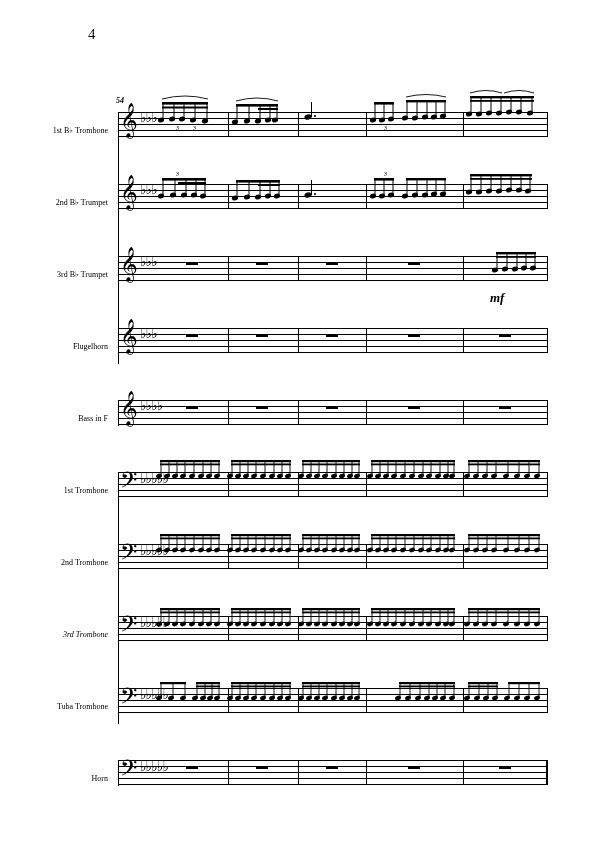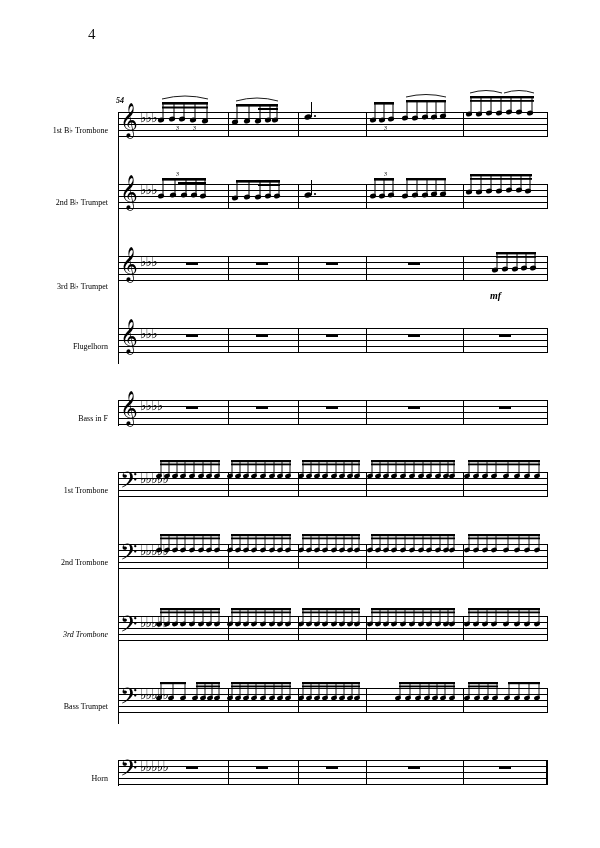--- a/index.html
+++ b/index.html
@@ -117,21 +117,21 @@
     font-family: "Liberation Serif", serif;
     font-style: italic;
     font-weight: bold;
     font-size: 8px;
   }
   .dyn {
     position: absolute;
     font-family: "Liberation Serif", serif;
     font-style: italic;
     font-weight: bold;
-    font-size: 10px;
+    font-size: 13px;
   }
   .mrest {
     position: absolute;
     height: 3.4px;
     background: #000;
     top: 6px;
   }
   
   .notes {
     position: absolute;
@@ -389,21 +389,21 @@
                   <ellipse cx="410" cy="29" rx="3.2" ry="2.4" transform="rotate(-20 410 29)"></ellipse>
                 </g>
               </g>
             </g>
           </svg>
         </div>
       </div>
     </div>
 
     <div class="system" style="top:162px;height:26px;">
-      <div class="inst-label" style="left:0;top:28px;width:108px;margin-top:12px;">3rd B♭ Trumpet</div>
+      <div class="inst-label" style="left:0;top:28px;width:108px;">3rd B♭ Trumpet</div>
       <div class="staff" style="top:14px;">
         <div class="line"></div>
           <div class="line"></div>
           <div class="line"></div>
           <div class="line"></div>
           <div class="line"></div>
         <div class="clef treble">𝄞</div>
         <div class="keysig" style="left:22px;top:-2px;">♭♭♭</div>
         <div class="bar" style="left:0;"></div>
         <div class="bar" style="left:110px;"></div>
@@ -877,21 +877,21 @@
                 <ellipse cx="409" cy="30" rx="3" ry="2.2" transform="rotate(-20 409 30)"></ellipse>
                 <ellipse cx="419" cy="30" rx="3" ry="2.2" transform="rotate(-20 419 30)"></ellipse>
               </g>
             </g>
           </svg>
         </div>
       </div>
     </div>
 
     <div class="system" style="top:594px;height:26px;">
-      <div class="inst-label" style="left:0;top:28px;width:108px;">Bass Trumpet</div>
+      <div class="inst-label" style="left:0;top:28px;width:108px;">Tuba Trombone</div>
       <div class="staff" style="top:14px;">
         <div class="line"></div>
           <div class="line"></div>
           <div class="line"></div>
           <div class="line"></div>
           <div class="line"></div>
         <div class="clef bass">𝄢</div>
         <div class="keysig" style="left:22px;top:-1px;">♭♭♭♭♭</div>
         <div class="bar" style="left:0;"></div>
         <div class="bar" style="left:110px;"></div>

